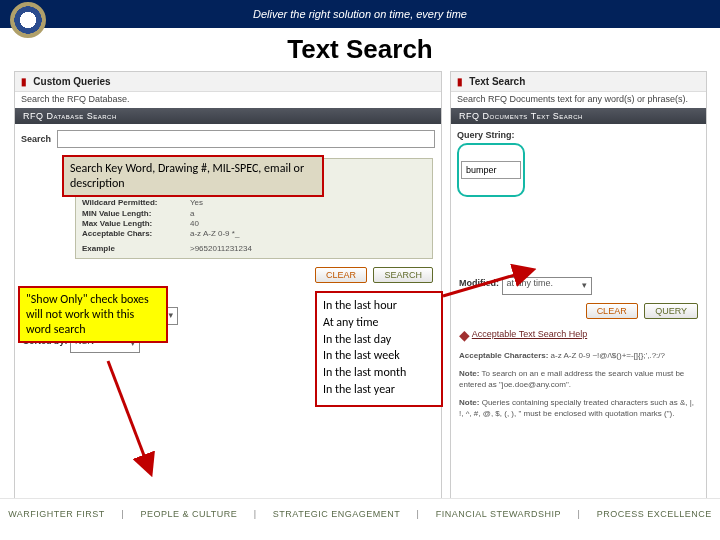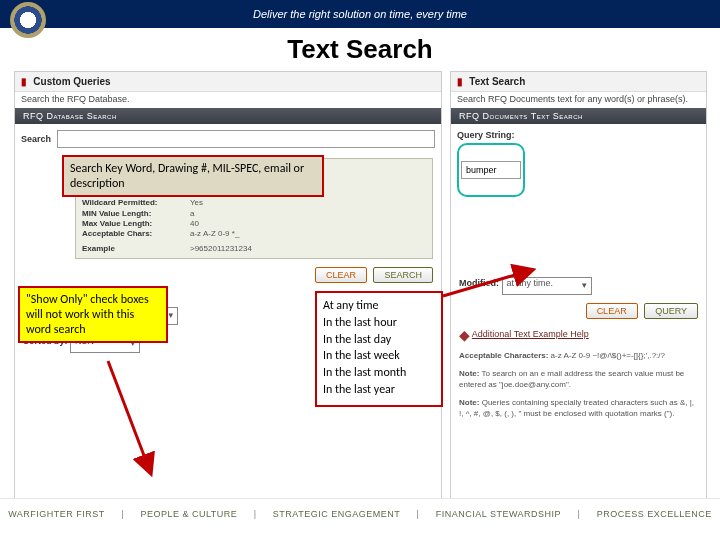--- a/index.html
+++ b/index.html
@@ -258,21 +258,21 @@
     <div class="mod-row">
       <span class="form-label">Modified:</span>
       <span class="select" style="min-width:90px"><span>at any time.</span></span>
     </div>
     <div class="btn-row">
       <span class="btn orange">CLEAR</span>
       <span class="btn olive">QUERY</span>
     </div>
     <div class="help-row">
       <span class="diamond">◆</span>
-      <span class="ul">Additional Text Example Help</span>
+      <span class="ul">Acceptable Text Search Help</span>
     </div>
     <div class="note">
       <b>Acceptable Characters:</b>
       <span>a-z A-Z 0-9 ~!@/\$()+=-[]{};',.?:/?</span>
     </div>
     <div class="note">
       <b>Note:</b>
       <span>To search on an e mail address the search value must be entered as "joe.doe@any.com".</span>
     </div>
     <div class="note">
@@ -295,22 +295,22 @@
           <marker id="ah1" markerWidth="8" markerHeight="8" refX="4" refY="4" orient="auto">
         <path d="M0,0 L8,4 L0,8 Z" fill="#c00000"></path>
           </marker>
         </defs>
       <line x1="10" y1="0" x2="50" y2="105" stroke="#c00000" stroke-width="3" marker-end="url(#ah1)"></line>
     </svg>
   </div>
 
   <div class="callout red-only" style="left:315px; top:220px; width:128px; height:116px; background:#fff">
     <div style="padding:4px 6px; font-family:Calibri,Arial,sans-serif; font-size:12px; line-height:1.4; color:#000">
+      <div>In the last hour</div>
       <div>At any time</div>
-      <div>In the last hour</div>
       <div>In the last day</div>
       <div>In the last week</div>
       <div>In the last month</div>
       <div>In the last year</div>
     </div>
   </div>
 
   <div class="arrow" style="left:435px; top:195px">
     <svg width="100" height="40">
       <defs>

